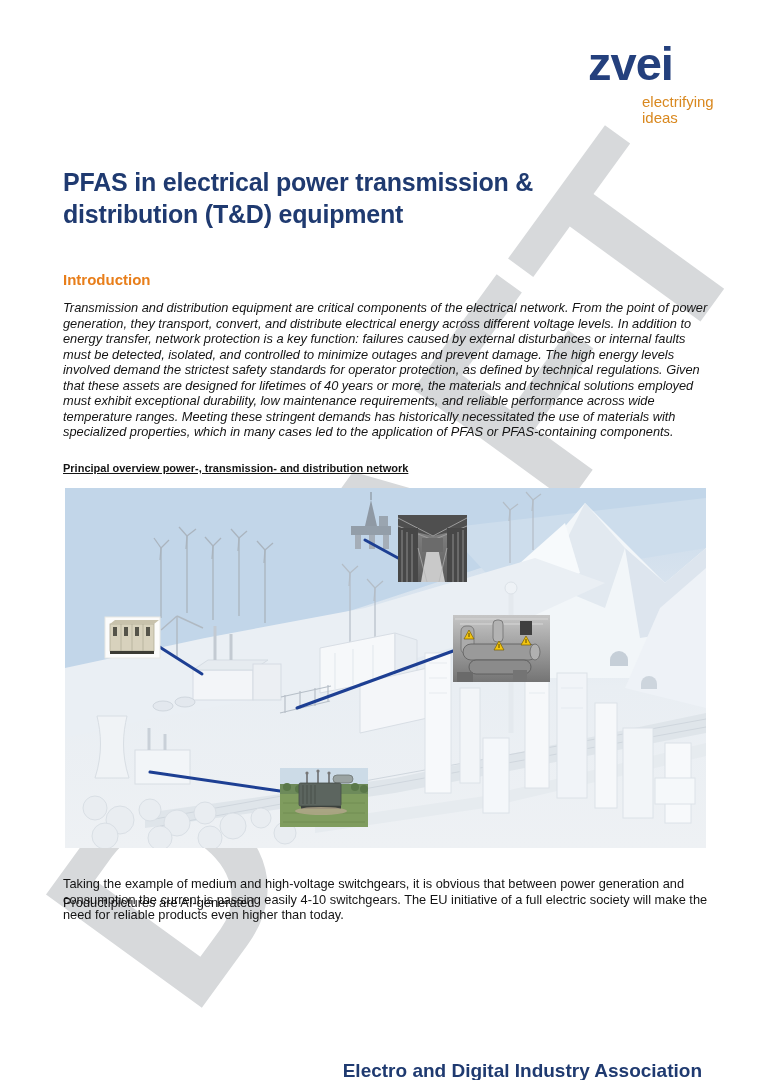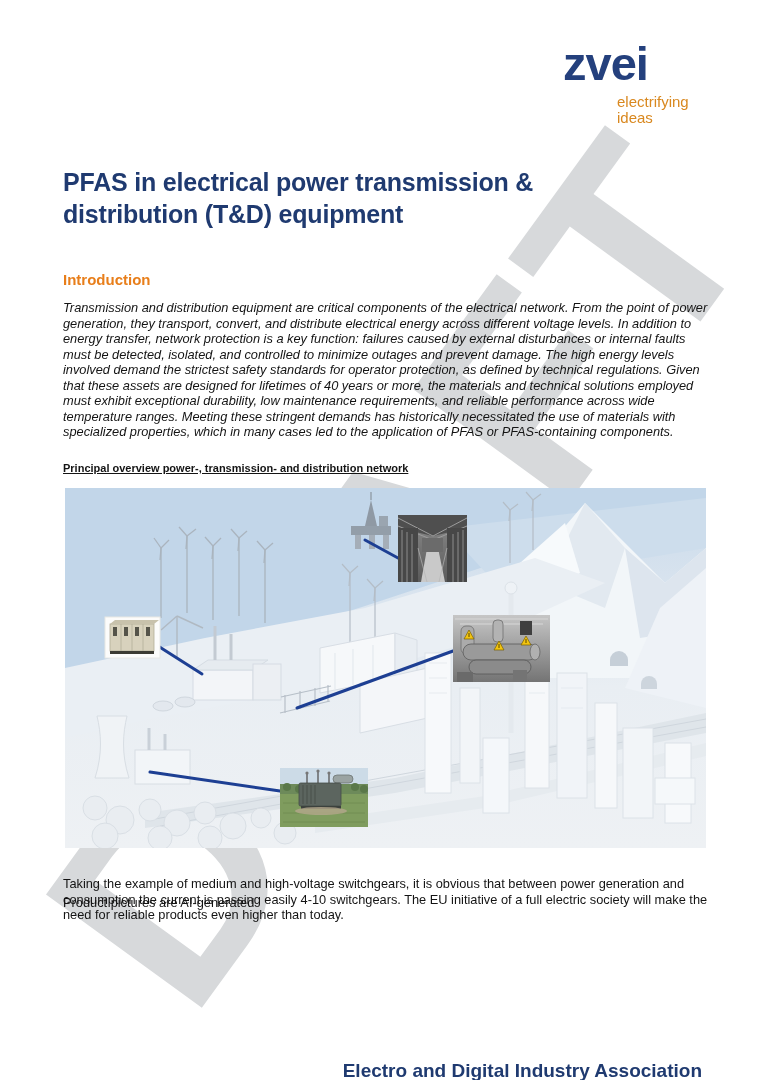--- a/index.html
+++ b/index.html
@@ -6,21 +6,21 @@
   .page{
     position:relative;width:764px;height:1080px;background:#ffffff;
     font-family:"Liberation Sans",sans-serif;overflow:hidden;
   }
   .watermark{
     position:absolute;left:-100px;top:420px;width:1000px;height:300px;
     line-height:300px;text-align:center;font-size:280px;font-weight:bold;
     color:#d7d9db;transform:rotate(-54deg);z-index:0;letter-spacing:6px;
     user-select:none;
   }
-  .logo{position:absolute;left:563px;top:42px;z-index:2;}
+  .logo{position:absolute;left:588px;top:42px;z-index:2;}
   .logo-brand{font-size:47px;font-weight:bold;color:#24407d;letter-spacing:-1px;line-height:44px;}
   .logo-tagline{margin-left:54px;margin-top:8px;font-size:15px;line-height:16px;color:#d9881f;}
   .doc-title{
     position:absolute;left:63px;top:166px;width:580px;z-index:2;
     font-size:25px;font-weight:bold;color:#1f3a70;line-height:32px;letter-spacing:-0.2px;
   }
   .doc-subtitle{position:absolute;left:63px;top:236px;font-size:17px;color:#1c1c1c;z-index:2;}
   .section-heading{
     position:absolute;left:63px;top:271px;font-size:15px;font-weight:bold;color:#e87e1a;z-index:2;
   }

